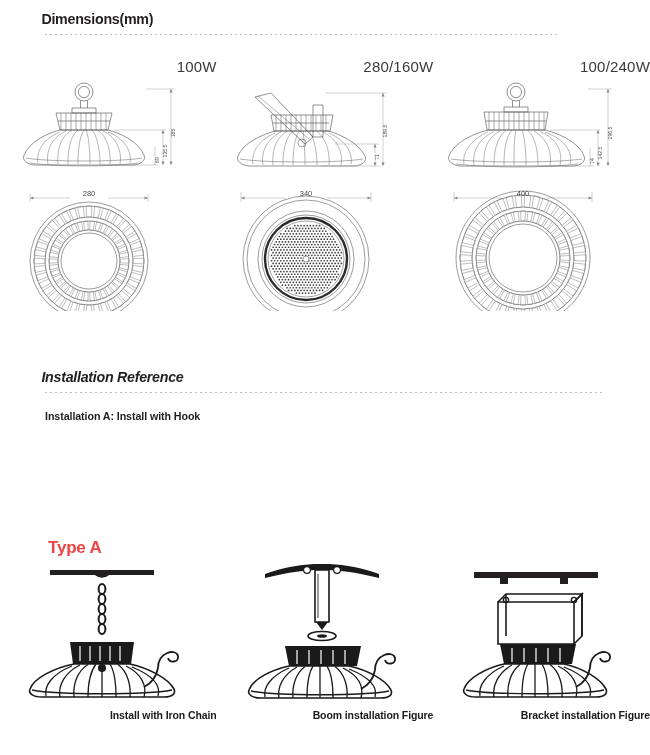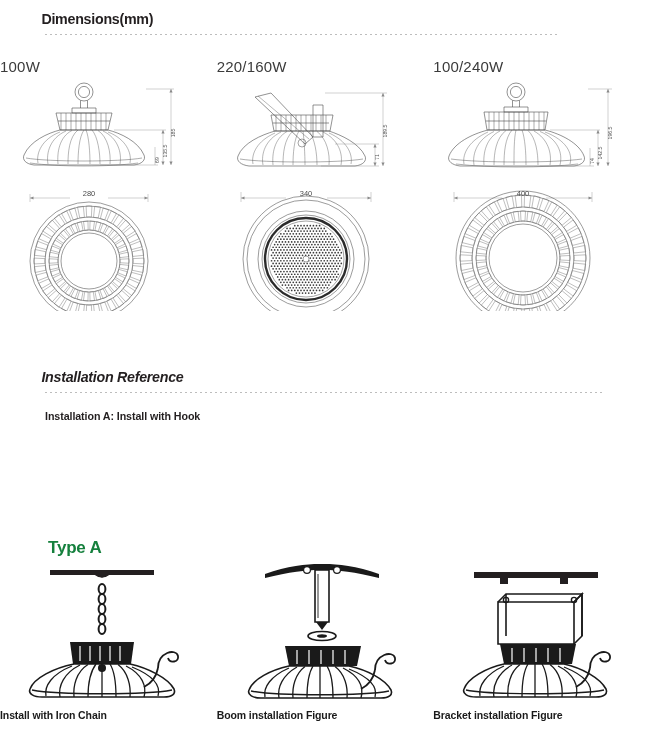--- a/index.html
+++ b/index.html
@@ -19,45 +19,45 @@
     background-image:linear-gradient(to right,#bdbdbd 0 2px, transparent 2px 5px);
     background-size:5px 1px;background-repeat:repeat-x;
   }
   #dimensions-section{position:absolute;top:10px;left:0;width:602px;}
   #dim-grid{
     position:absolute;top:58px;left:0;width:650px;height:295px;
     display:flex;
   }
   .dim-col{flex:1;position:relative;}
   .model-label{
-    text-align:left;font-size:15px;color:#3b3b3b;
+    text-align:right;font-size:15px;color:#3b3b3b;
     font-family:"Liberation Sans", sans-serif;font-weight:400;
     letter-spacing:0.2px;
   }
   .fig{display:block;margin:0 auto;}
   #install-section{position:absolute;top:368px;left:0;width:650px;font-style:italic;}
   #install-sub{
     position:absolute;top:410px;left:45px;
     font-size:11.5px;font-weight:bold;color:#231f20;
     transform:scaleX(0.93);transform-origin:left center;
     letter-spacing:-0.1px;
   }
   #type-a{
     position:absolute;top:538px;left:48px;
     font-family:"Liberation Sans", sans-serif;
-    font-weight:bold;font-size:17px;color:#15803d;
+    font-weight:bold;font-size:17px;color:#ef4444;
     letter-spacing:-0.2px;
   }
   #install-grid{
     position:absolute;top:556px;left:0;width:650px;height:165px;display:flex;
   }
   .inst-col{flex:1;position:relative;}
   .caption{
     position:absolute;bottom:0;left:0;width:100%;
-    text-align:left;font-weight:bold;font-size:10.5px;
+    text-align:right;font-weight:bold;font-size:10.5px;
     color:#1a1a1a;letter-spacing:-0.1px;
   }
   .dimtext{font-size:5.2px;fill:#555;font-family:"Liberation Sans",sans-serif;}
   .dimtext-lg{font-size:7.5px;fill:#4a4a4a;font-family:"Liberation Sans",sans-serif;}
 </style>
 </head>
 <body>
 
 <div id="dimensions-section">
   <div class="section-head">Dimensions(mm)</div>
@@ -212,21 +212,21 @@
             <path d="M107.39159083387067 68.73703799249492 L115.05366559209118 64.01553289354183 L117.19308209864077 67.96882833739708 L109.04963862644661 71.80084196148273 Z" fill="none" stroke="#6f6f6f" stroke-width="0.45"></path>
             <path d="M109.70843950214446 73.30275667724605 L118.04314774470252 69.90678280934975 L119.50269435478404 74.15829683942223 L110.83958812495763 76.59768005055223 Z" fill="none" stroke="#6f6f6f" stroke-width="0.45"></path>
             <path d="M111.24219677811615 78.18754566740435 L120.0221893911176 76.20973634503787 L120.76205347796206 80.64349874145712 L111.8155914454206 81.62371152462927 Z" fill="none" stroke="#6f6f6f" stroke-width="0.45"></path>
           </g>
       </g>
 
     </svg>
   </div>
 
   <div class="dim-col">
-    <div class="model-label">220/160W</div>
+    <div class="model-label">280/160W</div>
 
     <svg class="fig" width="200" height="105" viewBox="0 0 200 105">
       <g fill="none" stroke="#4a4a4a" stroke-width="0.6">
 
         <path d="M30 22 L46 18 L88 62 L80 69 Z"></path>
         <path d="M33 21 L84 64" stroke-width="0.4"></path>
         <path d="M88 30 h10 v32 h-10 z"></path>
 
         <path d="M46 40 h62 l-3 16 h-56 z"></path>
         <g stroke-width="0.45">

